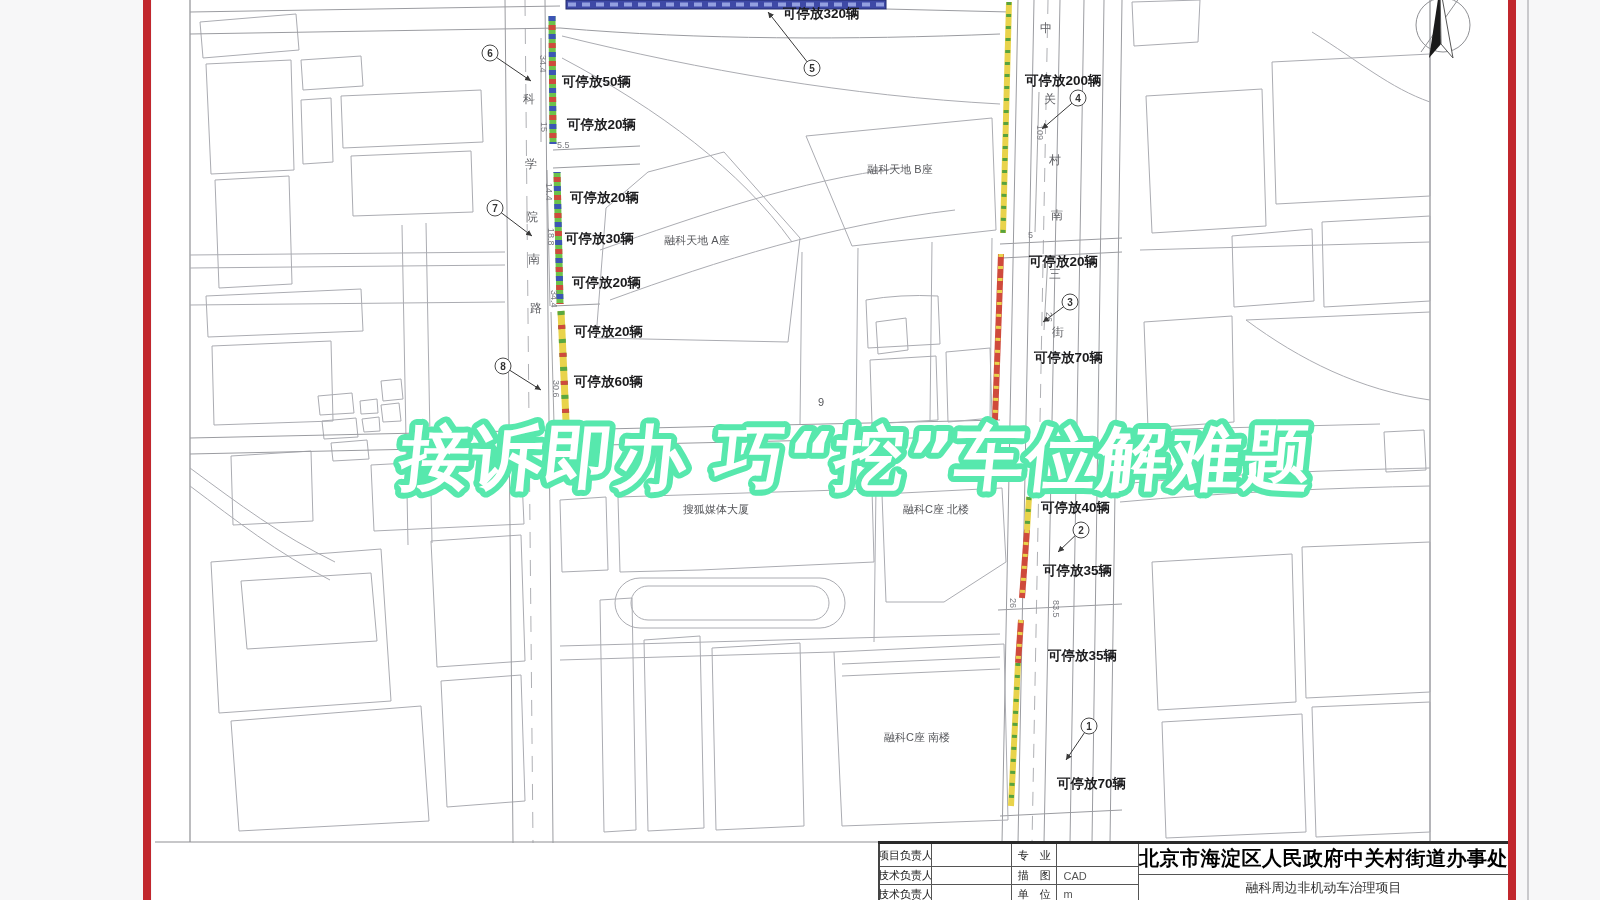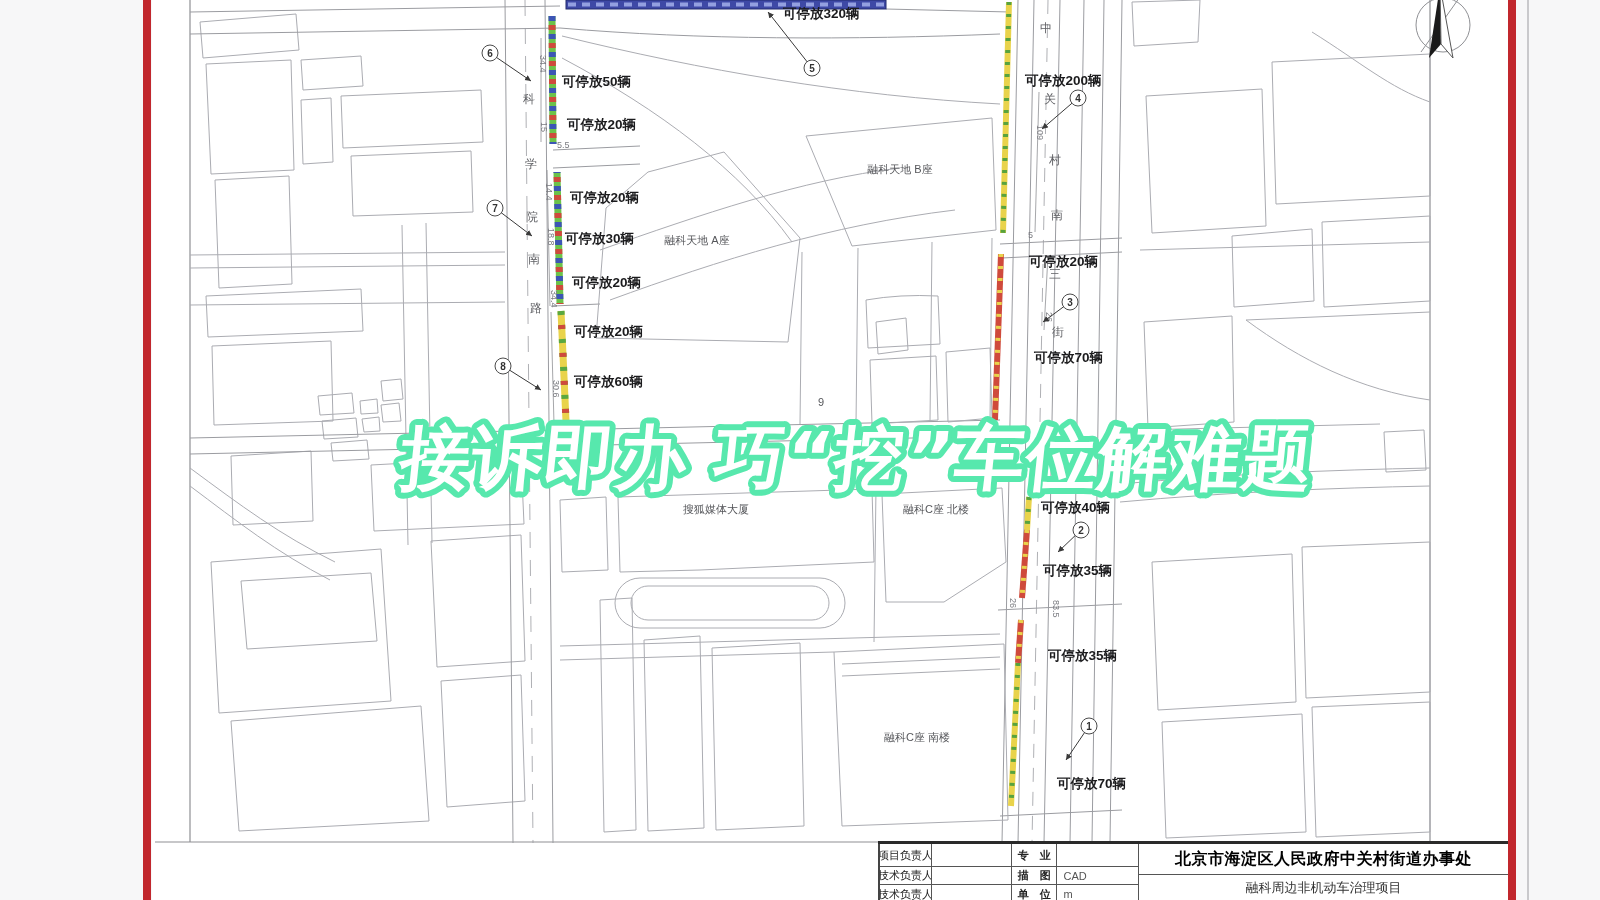--- a/index.html
+++ b/index.html
@@ -18,24 +18,24 @@
   .dim{font-size:9px;fill:#7a7b80;}
   .mnum{font-size:10px;fill:#333;font-weight:700;}
 
   .titleblock{position:absolute;left:878px;top:841px;width:630px;height:62px;background:#fff;
     border-top:3px solid #2a2a2a;box-sizing:border-box;display:flex;font-family:"Liberation Serif",serif;}
   .tb-left{width:261px;display:flex;flex-direction:column;border-left:2px solid #444;box-sizing:border-box;}
   .tb-row{display:flex;flex:none;border-bottom:1px solid #555;box-sizing:border-box;}
   .tb-row.r1{height:23px;}.tb-row.r2{height:18px;}.tb-row.r3{height:18px;border-bottom:none;}
   .tb-cell{border-right:1px solid #555;box-sizing:border-box;display:flex;align-items:center;justify-content:center;
     font-size:11px;color:#222;overflow:hidden;white-space:nowrap;}
-  .c1{width:57px;}.c2{width:88px;}.c3{width:50px;font-weight:bold;}
+  .c1{width:57px;}.c2{width:88px;}.c3{width:50px;}
   .c4{width:89px;justify-content:flex-start;padding-left:6px;font-family:"Liberation Sans",sans-serif;color:#555;}
   .tb-right{width:369px;display:flex;flex-direction:column;}
-  .tb-org{height:30px;line-height:29px;text-align:center;font-weight:700;font-size:16px;color:#000;
+  .tb-org{height:30px;line-height:29px;text-align:center;font-weight:700;font-size:20px;color:#000;
     border-bottom:1px solid #555;font-family:"Liberation Sans",sans-serif;letter-spacing:.5px;white-space:nowrap;}
   .tb-project{flex:1;text-align:center;font-size:13px;color:#333;line-height:26px;}
 </style>
 </head>
 <body>
 
 <div class="stage">
   <div class="paper"></div>
 
   <svg id="map-svg" width="1600" height="900" viewBox="0 0 1600 900">

